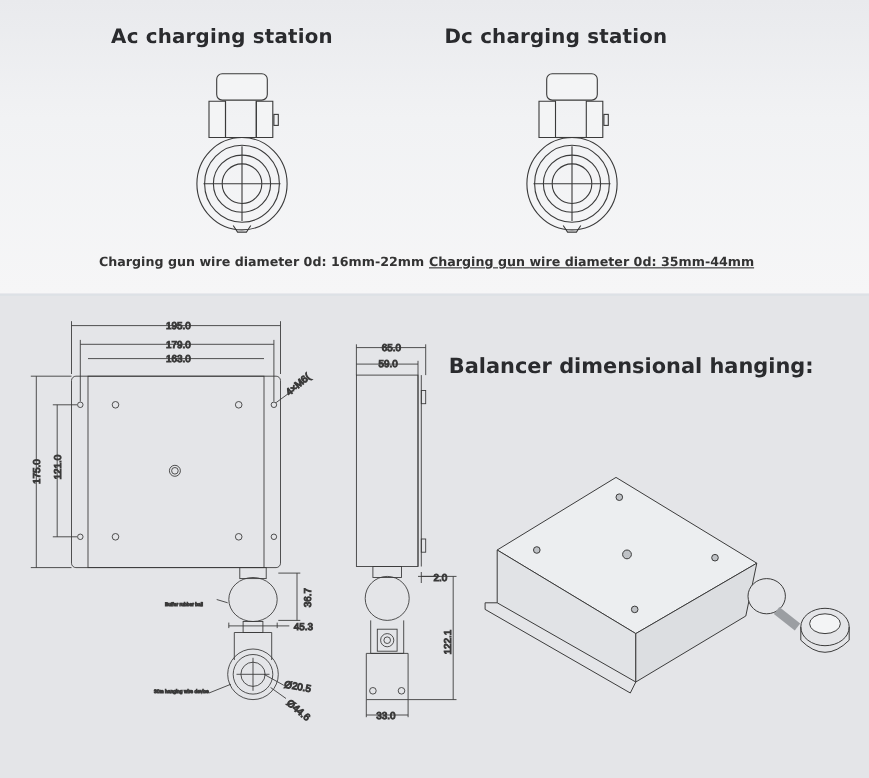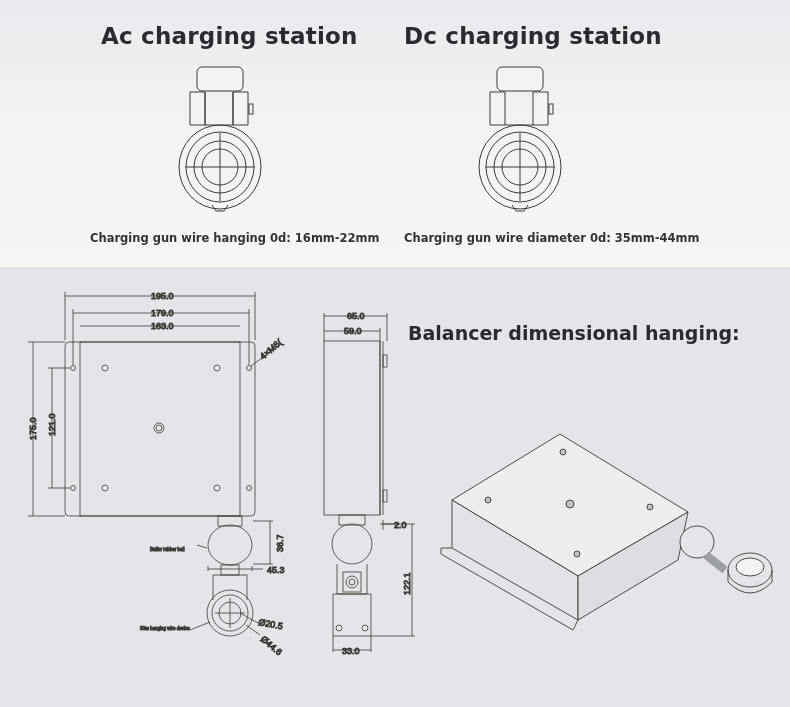--- a/index.html
+++ b/index.html
@@ -1,35 +1,35 @@
 <!DOCTYPE html>
 <html><head>
 <meta charset="utf-8">
 <style>
   html,body{margin:0;padding:0;}
   body{width:790px;height:707px;overflow:hidden;font-family:"DejaVu Sans","Liberation Sans",sans-serif;position:relative;background:#e4e5e8;}
   .top{position:absolute;left:0;top:0;width:790px;height:267px;background:linear-gradient(#e9eaed 0%,#f1f2f4 40%,#f6f6f7 100%);}
   .bottom{position:absolute;left:0;top:267px;width:790px;height:440px;background:#e4e5e8;border-top:2px solid #dde1e6;}
-  .title{position:absolute;font-weight:bold;font-size:23px;color:#2a2b2e;white-space:nowrap;letter-spacing:0.2px;text-align:center;}
+  .title{position:absolute;font-weight:bold;font-size:18px;color:#2a2b2e;white-space:nowrap;letter-spacing:0.2px;text-align:center;}
   .caption{position:absolute;font-weight:bold;font-size:11.5px;color:#333;white-space:nowrap;}
   .h2{position:absolute;font-weight:bold;font-size:19px;color:#2a2b2e;white-space:nowrap;}
   svg{position:absolute;left:0;top:0;}
   .dim{font-family:"Liberation Sans Narrow","Liberation Sans",sans-serif;font-size:9px;fill:#444;}
   .tiny{font-family:"Liberation Sans",sans-serif;font-size:4.5px;fill:#555;}
 </style>
 </head>
 <body>
 
 <div class="top"></div>
 <div class="bottom"></div>
 
 <div class="title" style="left:101px;top:23px;">Ac charging station</div>
 <div class="title" style="left:404px;top:23px;">Dc charging station</div>
-<div class="caption" style="left:90px;top:231px;">Charging gun wire hanging 0d: 16mm-22mm</div>
-<div class="caption" style="left:404px;top:231px;">Charging gun wire diameter 0d: 35mm-44mm</div>
+<div class="caption" style="left:90px;top:231px;">Charging gun wire diameter 0d: 16mm-22mm</div>
+<div class="caption" style="left:390px;top:231px;text-decoration:underline;">Charging gun wire diameter 0d: 35mm-44mm</div>
 <div class="h2" style="left:408px;top:322px;">Balancer dimensional hanging:</div>
 
 <svg width="790" height="707" viewBox="0 0 790 707" fill="none" stroke="#3a3a3a" stroke-width="1">
 
   <g>
     <rect x="197" y="67" width="46" height="24" rx="5" fill="#f3f4f5"></rect>
     <path d="M190 92 h15 v33 h-15 z M233 92 h15 v33 h-15 z" fill="#f3f4f5"></path>
     <path d="M205 92 v33 M233 92 v33 M205 125 h28"></path>
     <rect x="249" y="104" width="4" height="10"></rect>
     <ellipse cx="220" cy="167" rx="41" ry="42"></ellipse>

